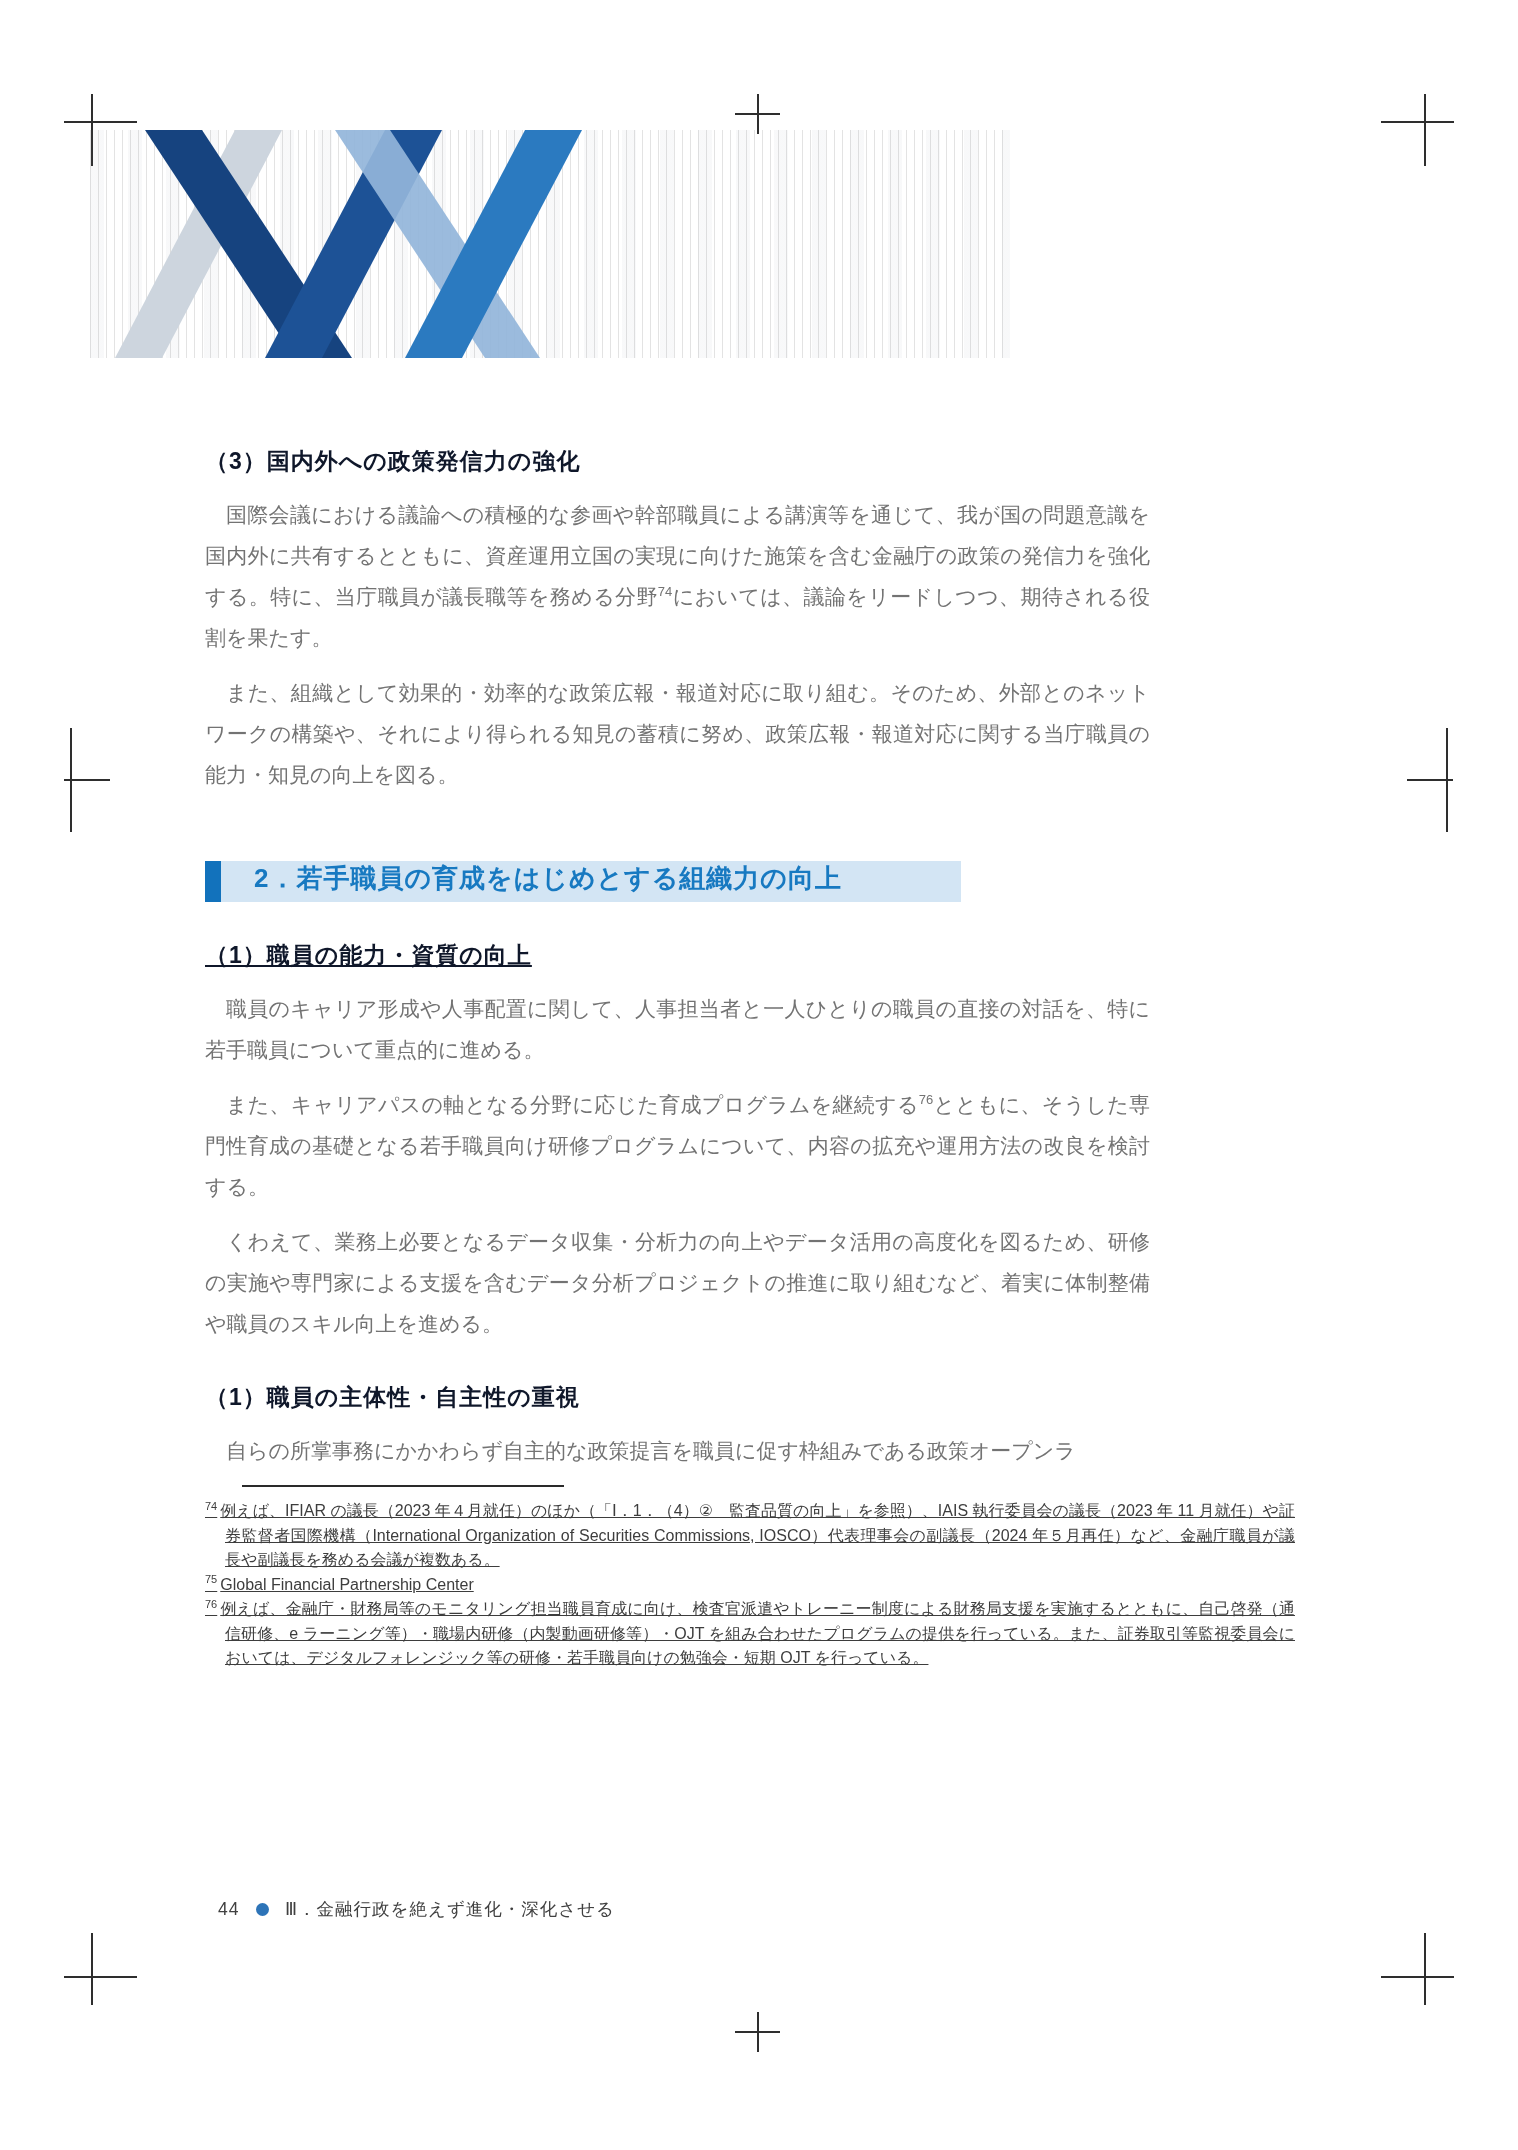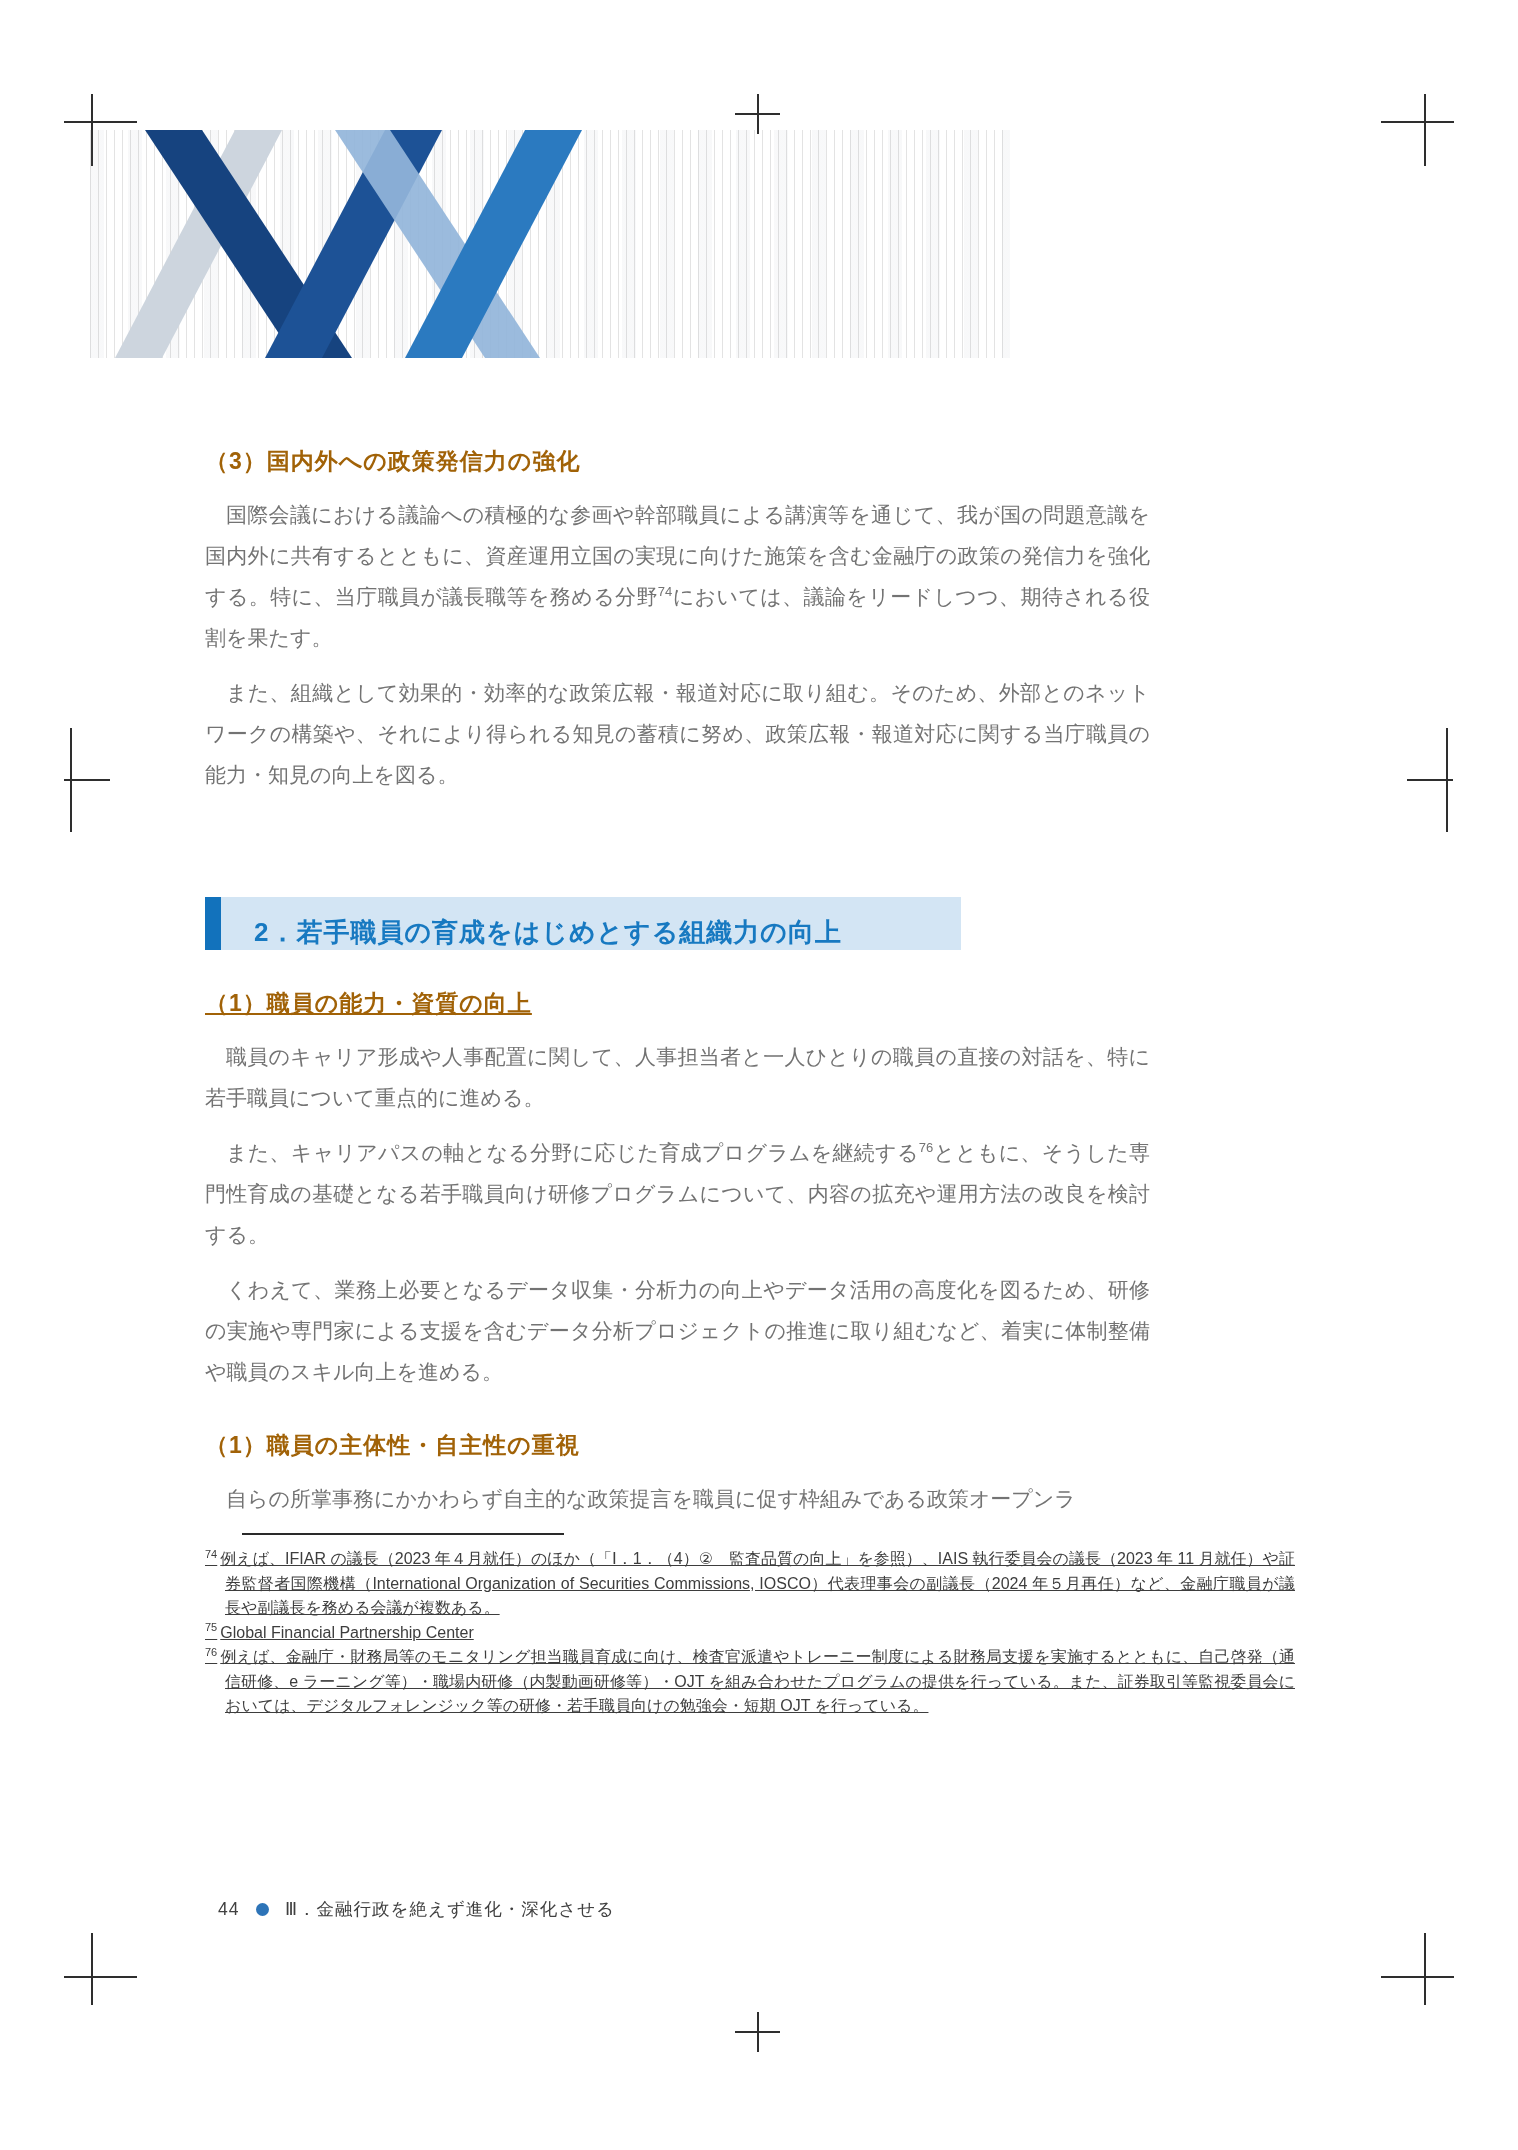--- a/index.html
+++ b/index.html
@@ -29,34 +29,34 @@
   }
   .banner svg{position:absolute;left:0;top:0;width:100%;height:100%;}
   .rb-silver{fill:var(--ribbon-silver);}
   .rb-navy{fill:var(--ribbon-navy);}
   .rb-navy2{fill:var(--ribbon-navy2);}
   .rb-light{fill:var(--ribbon-light);opacity:.92;}
   .rb-blue{fill:var(--ribbon-blue);}
   
   .content{position:absolute;left:205px;top:446px;width:945px;}
   .content h3{
-    font-size:23px;line-height:31px;font-weight:bold;color:#a16207;
+    font-size:23px;line-height:31px;font-weight:bold;color:#0f172a;
     margin:38px 0 17px;letter-spacing:1px;
   }
   .content h3:first-child{margin-top:0;}
   .h2bar + h3{margin-top:38px;text-decoration:underline;}
   .content p{
     font-size:21px;line-height:41px;margin:0 0 14px;text-indent:1em;
     text-align:justify;color:#737373;
   }
   sup.ref{font-size:13px;line-height:0;vertical-align:super;letter-spacing:0;}
   .h2bar{
-    margin:102px 0 0;height:53px;width:740px;background:var(--band-bg);
+    margin:66px 0 0;height:41px;width:740px;background:var(--band-bg);
     border-left:16px solid var(--accent-blue);
-    display:flex;align-items:flex-end;
+    display:flex;align-items:flex-start;
   }
   .h2bar span{
     padding-left:33px;font-size:26px;font-weight:bold;color:var(--heading-blue);
     letter-spacing:1px;
   }
   
   .footnotes{margin-top:12px;width:1090px;}
   .fn-sep{width:322px;border:0;border-top:2px solid #2a2a2a;margin:0 0 12px 37px;}
   .fn-list{text-decoration:underline;}
   .fn{

